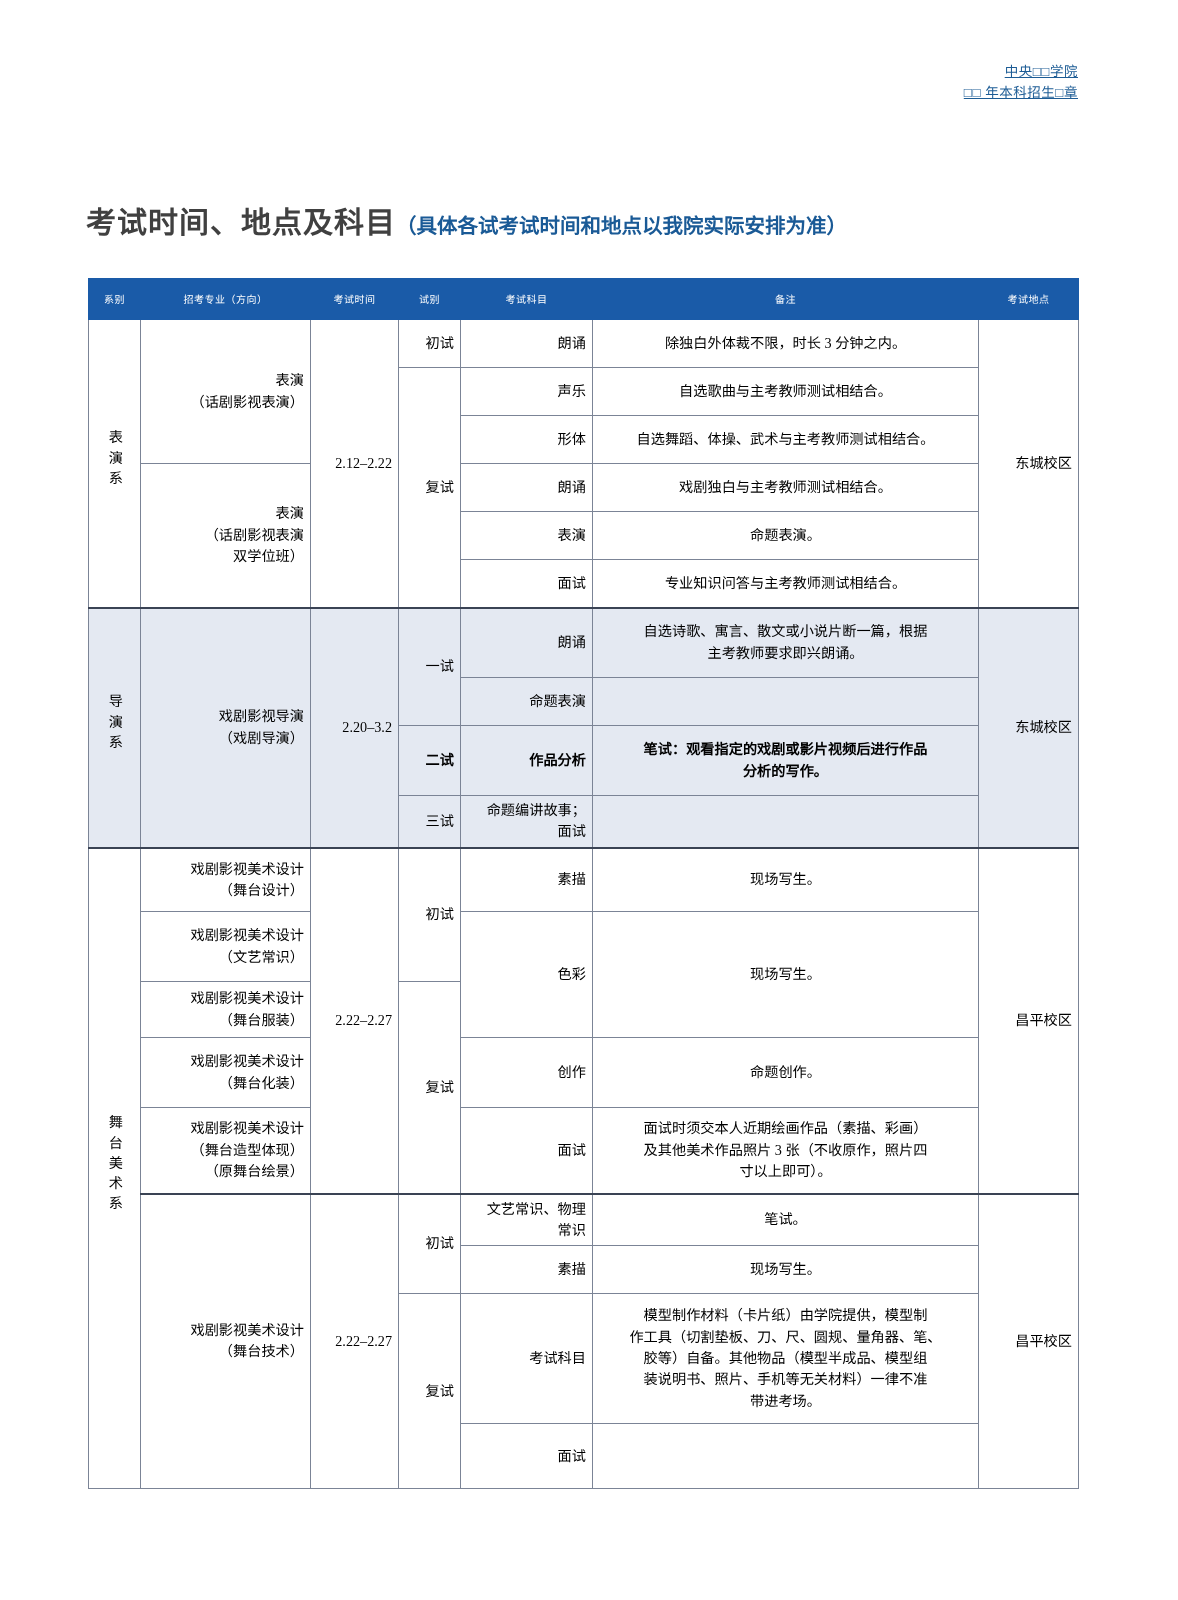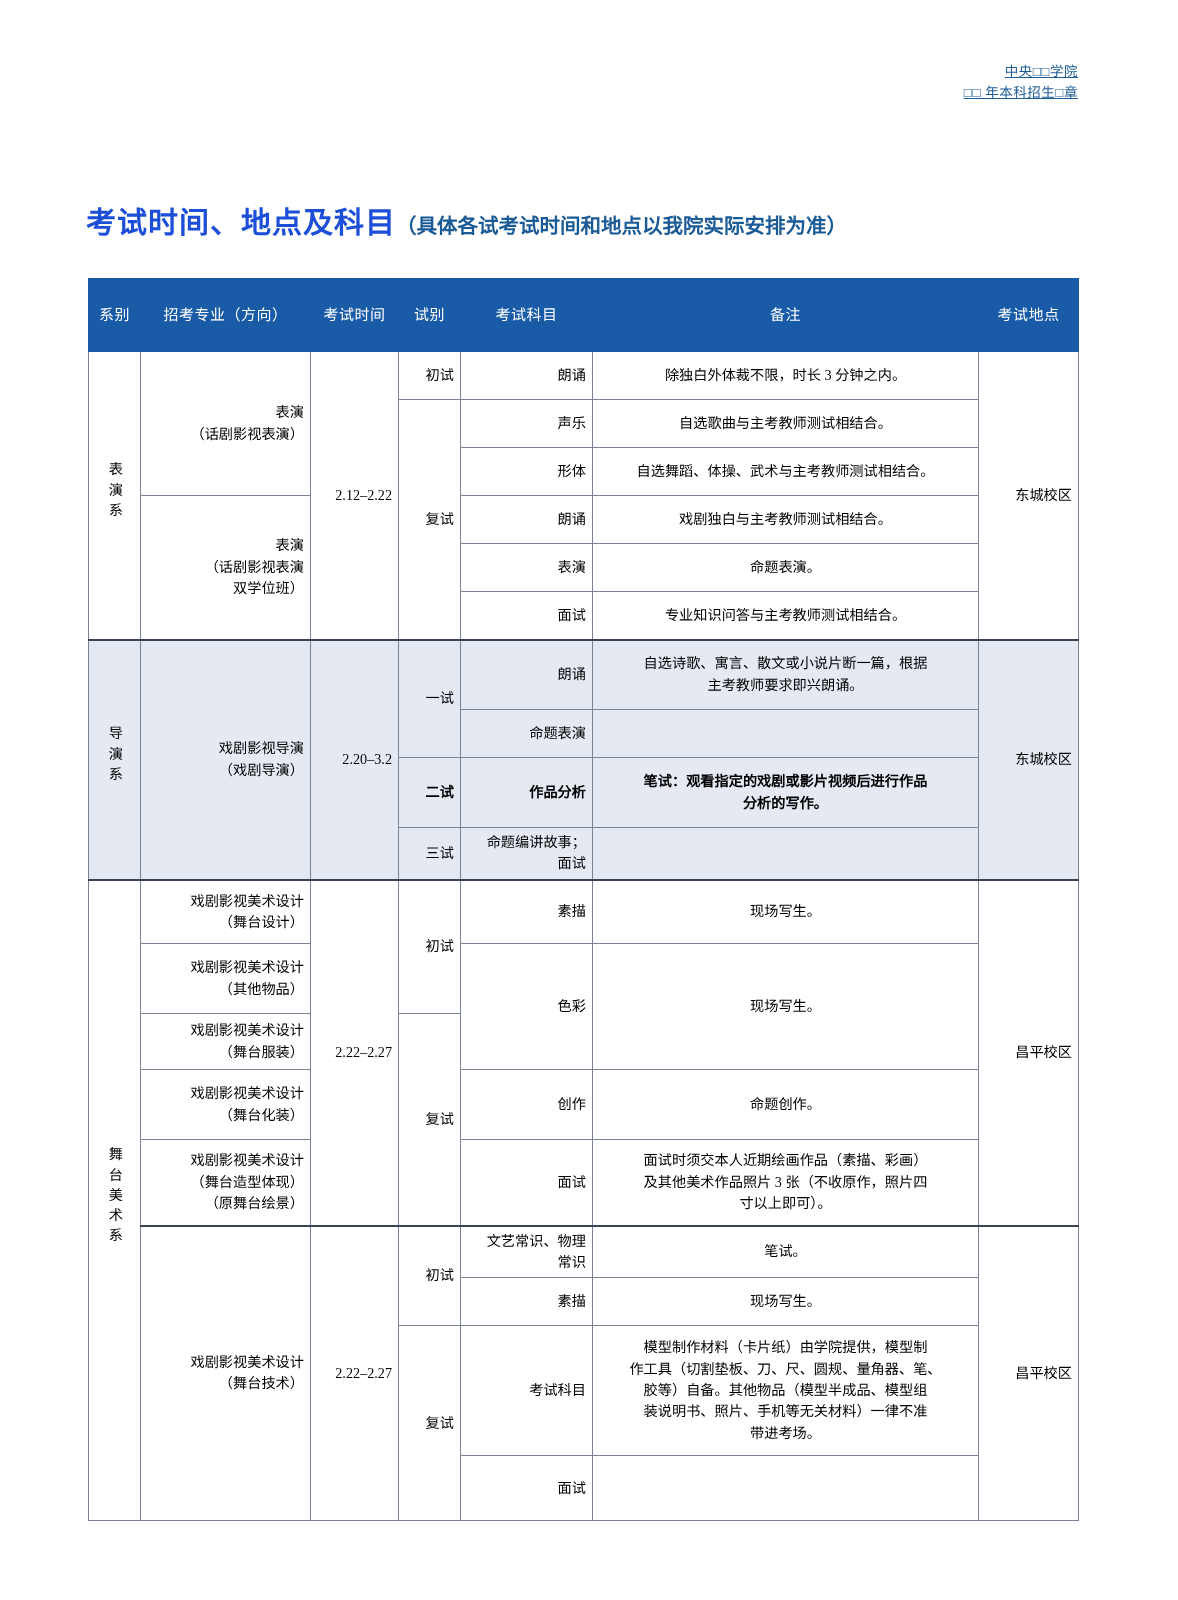--- a/index.html
+++ b/index.html
@@ -37,21 +37,21 @@
     position: absolute;
     top: 198px;
     left: 86px;
     right: 80px;
     white-space: nowrap;
   }
   .title-main {
     font-family: Liberation Serif, serif;
     font-weight: bold;
     font-size: 30px;
-    color: #1d4ed8;
+    color: #404040;
     letter-spacing: 1px;
     vertical-align: baseline;
   }
   .title-sub {
     font-family: "Liberation Sans", "DejaVu Sans", sans-serif;
     font-weight: bold;
     font-size: 20.5px;
     color: #1a5a96;
     letter-spacing: 0px;
     vertical-align: baseline;
@@ -87,23 +87,23 @@
     line-height: 1.5;
   }
 
   
   table.exam thead th {
     background: #1a5ba8;
     color: #ffffff;
     font-weight: normal;
     text-align: center;
     height: 30px;
-    padding: 21px 4px;
+    padding: 5px 4px;
     border-color: #1a5ba8;
-    font-size: 15px;
+    font-size: 10px;
     letter-spacing: 0.5px;
   }
 
   
   .ctr   { text-align: right; }
   .lft   { text-align: center; padding-left: 12px; }
 
   
   td.dept {
     text-align: center;
@@ -259,21 +259,21 @@
       <td class="ctr" rowspan="5">2.22–2.27</td>
       <td class="ctr" rowspan="2">初试</td>
       <td class="ctr" rowspan="1">素描</td>
       <td class="lft" rowspan="1">现场写生。</td>
       <td class="ctr" rowspan="5">昌平校区</td>
     </tr>
 
     <tr style="height: 70px;">
       <td class="ctr" rowspan="1">
         <div>戏剧影视美术设计</div>
-        <div>（其他物品）</div>
+        <div>（文艺常识）</div>
       </td>
       <td class="ctr" rowspan="2">色彩</td>
       <td class="lft" rowspan="2">现场写生。</td>
     </tr>
 
     <tr style="height: 56px;">
       <td class="ctr" rowspan="1">
         <div>戏剧影视美术设计</div>
         <div>（舞台服装）</div>
       </td>

